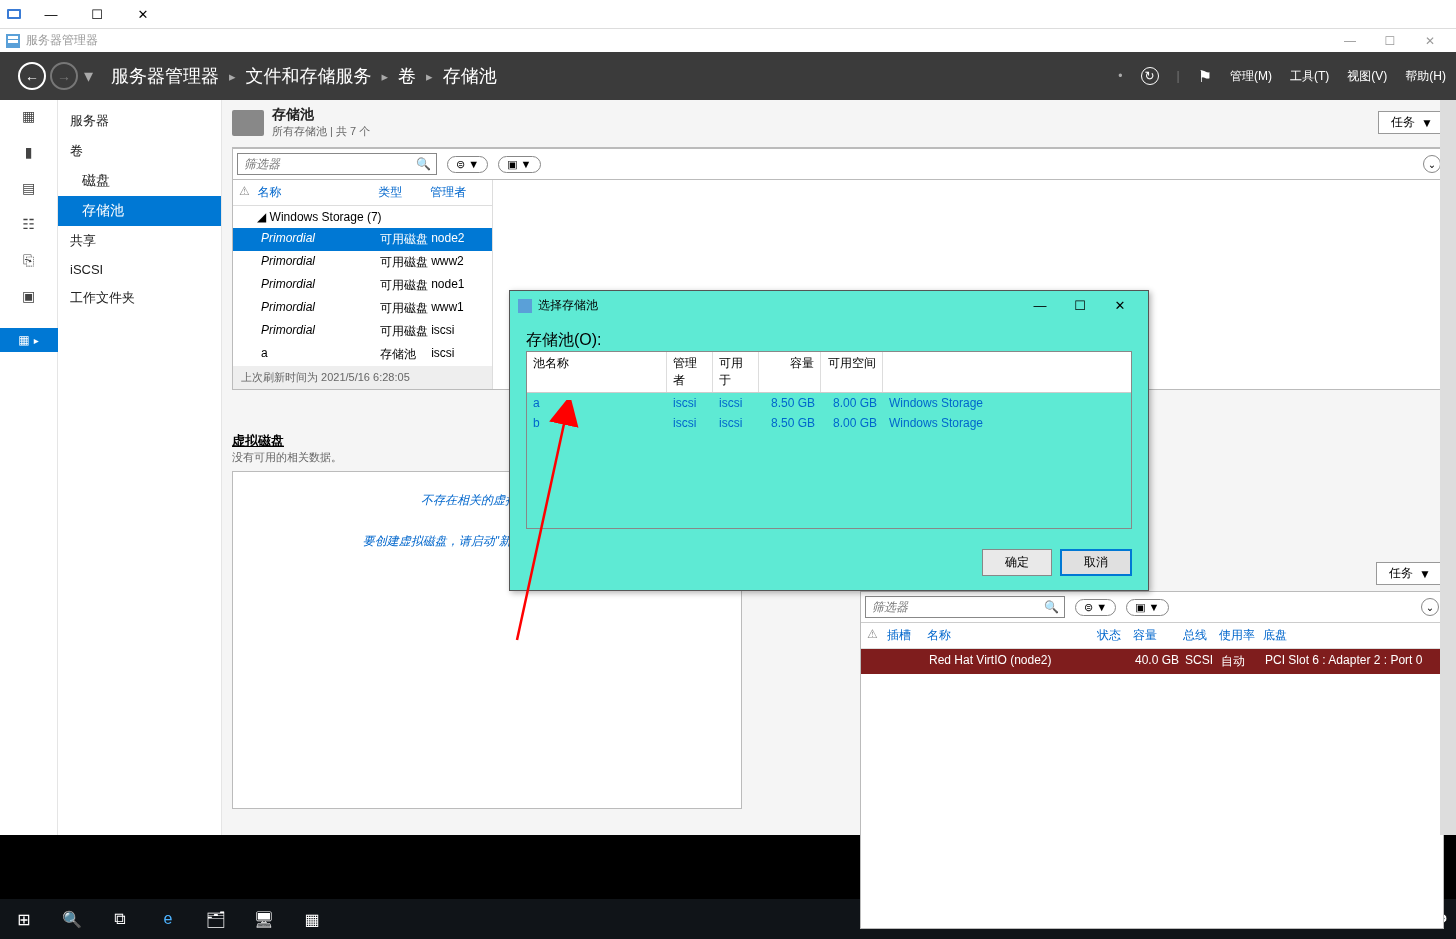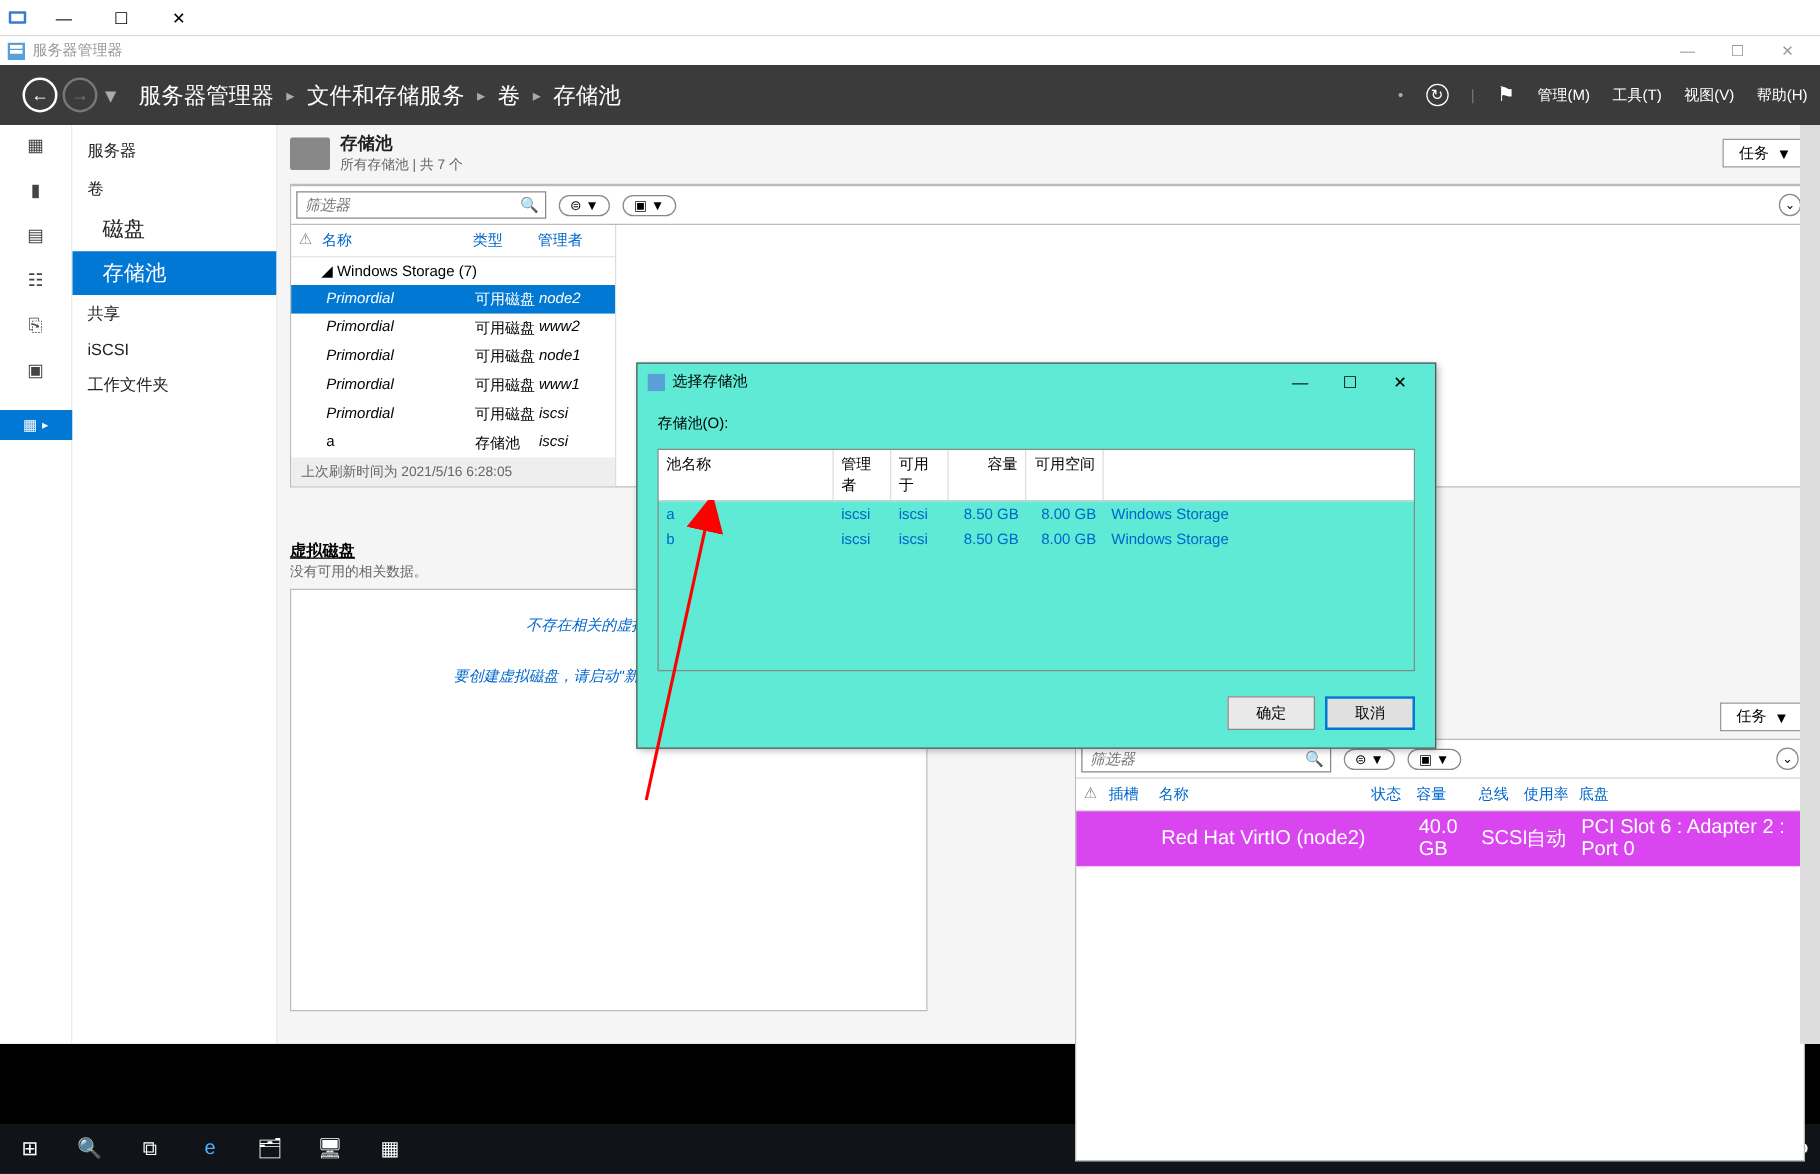--- a/index.html
+++ b/index.html
@@ -30,21 +30,21 @@
 .sm-menu .flag { font-size: 16px; }
 .sm-menu .sep { color: #777; }
 
 
 .sm-body { height: 735px; display: flex; background: #fff; position: relative; }
 .sidebar-rail { width: 58px; background: #fff; border-right: 1px solid #e5e5e5; display: flex; flex-direction: column; align-items: center; padding-top: 8px; gap: 18px; }
 .sidebar-rail .ritem { width: 20px; height: 18px; color: #444; font-size: 14px; text-align: center; }
 .rail-bottom { margin-top: 4px; background: #0078d4; color: #fff; width: 58px; height: 24px; display:flex; align-items:center; justify-content:center; gap:4px;}
 .nav-panel { width: 164px; background: #fff; border-right: 1px solid #e5e5e5; padding-top: 6px; }
 .nav-panel .nhead { font-size: 13px; padding: 6px 12px; color: #222; }
-.nav-panel .nitem { font-size: 17px; padding: 6px 12px 6px 24px; color: #222; }
+.nav-panel .nitem { font-size: 14px; padding: 6px 12px 6px 24px; color: #222; }
 .nav-panel .nitem.sel { background: #0078d4; color: #fff; }
 
 .content { flex: 1; background: #f5f5f5; padding: 6px 10px 0 10px; position:relative; }
 .section-hdr { display: flex; align-items: center; margin-bottom: 8px; }
 .section-hdr .sicon { width: 32px; height: 26px; background: #888; margin-right: 8px; border-radius:2px;}
 .section-hdr .stitle { font-size: 14px; font-weight: bold; color: #222; }
 .section-hdr .ssub { font-size: 11px; color: #666; }
 .tasks-btn { border: 1px solid #999; background: #fff; padding: 2px 12px; margin-left: auto; font-size:12px; display:flex; align-items:center; gap:6px;}
 
 .filter-row { display: flex; align-items: center; gap: 10px; padding: 4px 4px 4px 4px; border:1px solid #bbb; border-left:none; border-right:none; background:#fff;}
@@ -58,40 +58,40 @@
 .grid-hdr .warn { width:20px; color:#888;}
 .col-name { width: 130px; }
 .col-type { width: 56px; }
 .col-mgr { width: 60px; }
 .group-row { padding: 4px 6px 4px 24px; font-size: 12px; background:#fff;}
 .data-row { display: flex; padding: 3px 6px 3px 28px; font-size: 12px; background:#fff;}
 .data-row.sel { background: #0078d4; color: #fff; }
 .data-row .c1 { width: 130px; font-style: italic; }
 .data-row .c1.noit { font-style: normal; }
 .data-row .c2 { width: 56px; }
-.data-row .c3 { width: 60px; font-style: italic; }
+.data-row .c3 { width: 60px; }
 .refresh-note { padding: 4px 8px; font-size: 11px; color: #666; background:#eee;}
 
 .vdisk-title { margin-top: 14px; font-size: 13px; font-weight: bold; text-decoration: underline; }
 .vdisk-sub { font-size: 11px; color: #666; margin-bottom:6px;}
 .vdisk-box { border: 1px solid #bbb; background: #fff; height: 338px; text-align: center; padding-top: 20px; color: #0066cc; font-style: italic; font-size: 12px; position:relative;}
 
 .phys-panel { position:absolute; right:12px; top:462px; width:584px; }
 .phys-box { border:1px solid #bbb; background:#fff; height:338px;}
-.phys-row { display:flex; background:#d946ef; color:#fff; padding:4px 8px; font-size:16px;align-items:center;}
+.phys-row { display:flex; background:#7f1d1d; color:#fff; padding:4px 8px; font-size:12px;}
 
 
 .dialog { position: absolute; left: 509px; top: 190px; width: 640px; background: #5eead4; border: 1px solid #555; box-shadow: 2px 2px 6px rgba(0,0,0,0.3); z-index:20;}
 .dlg-title { display: flex; align-items: center; padding: 6px 8px; }
 .dlg-title .icon { width: 14px; height: 14px; margin-right: 6px; }
 .dlg-title .t { flex: 1; font-size: 12px; }
 .dlg-ctrls { display: flex; }
 .dlg-ctrls div { width: 40px; text-align: center; font-size: 13px; }
 .dlg-body { padding: 10px 16px; }
-.dlg-label { font-size: 12px; margin-bottom: 12px; }
+.dlg-label { font-size: 16px; margin-bottom: 0; }
 .dlg-grid { border: 1px solid #888; height: 178px; }
 .dlg-ghdr { display: flex; background: #fff; border-bottom: 1px solid #ccc; font-size: 12px; }
 .dlg-ghdr div { padding: 3px 6px; border-right: 1px solid #ddd; }
 .dlg-row { display: flex; font-size: 12px; color: #0066cc; }
 .dlg-row div { padding: 3px 6px; }
 .dc1{width:140px;} .dc2{width:46px;} .dc3{width:46px;} .dc4{width:62px; text-align:right;} .dc5{width:62px; text-align:right;} .dc6{width:140px;}
 .dlg-btns { display: flex; justify-content: flex-end; gap: 8px; padding: 10px 16px 14px; margin-left: 15px; }
 .dlg-btns button { padding: 3px 22px; font-size: 12px; background:#e9e9e9; border:1px solid #888;}
 .dlg-btns button.primary { background:#e0e0e0; border:2px solid #0078d4;}
 

